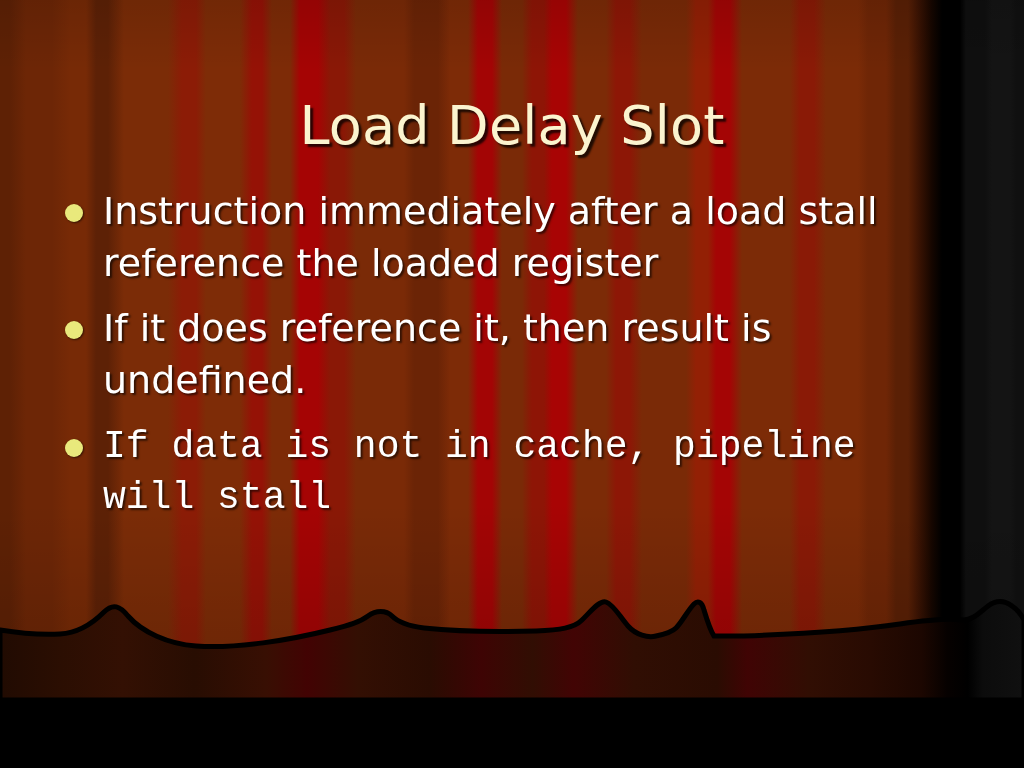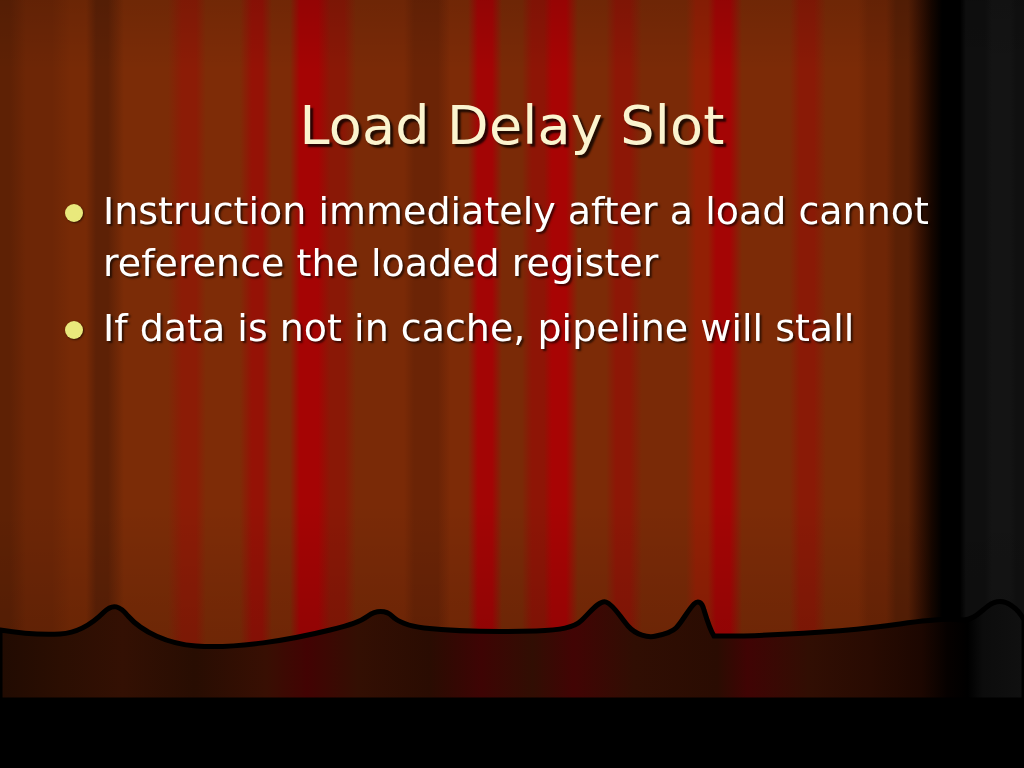--- a/index.html
+++ b/index.html
@@ -118,20 +118,21 @@
     padding-left: 46px;
     margin-bottom: 14px;
     color: #ffffff;
     font-size: 38px;
     line-height: 1.36;
     text-shadow: 2px 2px 2px rgba(0,0,0,0.6);
   }
 
   .bullet-item:last-child {
     margin-bottom: 8px;
+    font-family: Liberation Mono, monospace;
   }
 
   .bullet-marker {
     position: absolute;
     left: 8px;
     top: 18px;
     width: 18px;
     height: 18px;
     border-radius: 50%;
     background: #e9e97c;
@@ -201,21 +202,25 @@
              C 996,10 1004,10 1012,16
              C 1018,20 1022,26 1024,30
              L 1024,110 L 0,110 Z" fill="url(#tornFill)" stroke="#000000" stroke-width="5"></path>
   </svg>
 
   <h1 class="title">Load Delay Slot</h1>
 
   <ul class="body-list">
     <li class="bullet-item">
       <span class="bullet-marker"></span>
-      <span class="bullet-text">Instruction immediately after a load cannot reference the loaded register</span>
+      <span class="bullet-text">Instruction immediately after a load stall reference the loaded register</span>
+    </li>
+    <li class="bullet-item">
+      <span class="bullet-marker"></span>
+      <span class="bullet-text">If it does reference it, then result is undefined.</span>
     </li>
     <li class="bullet-item">
       <span class="bullet-marker"></span>
       <span class="bullet-text">If data is not in cache, pipeline will stall</span>
     </li>
   </ul>
 
 </div>
 
 </body></html>

